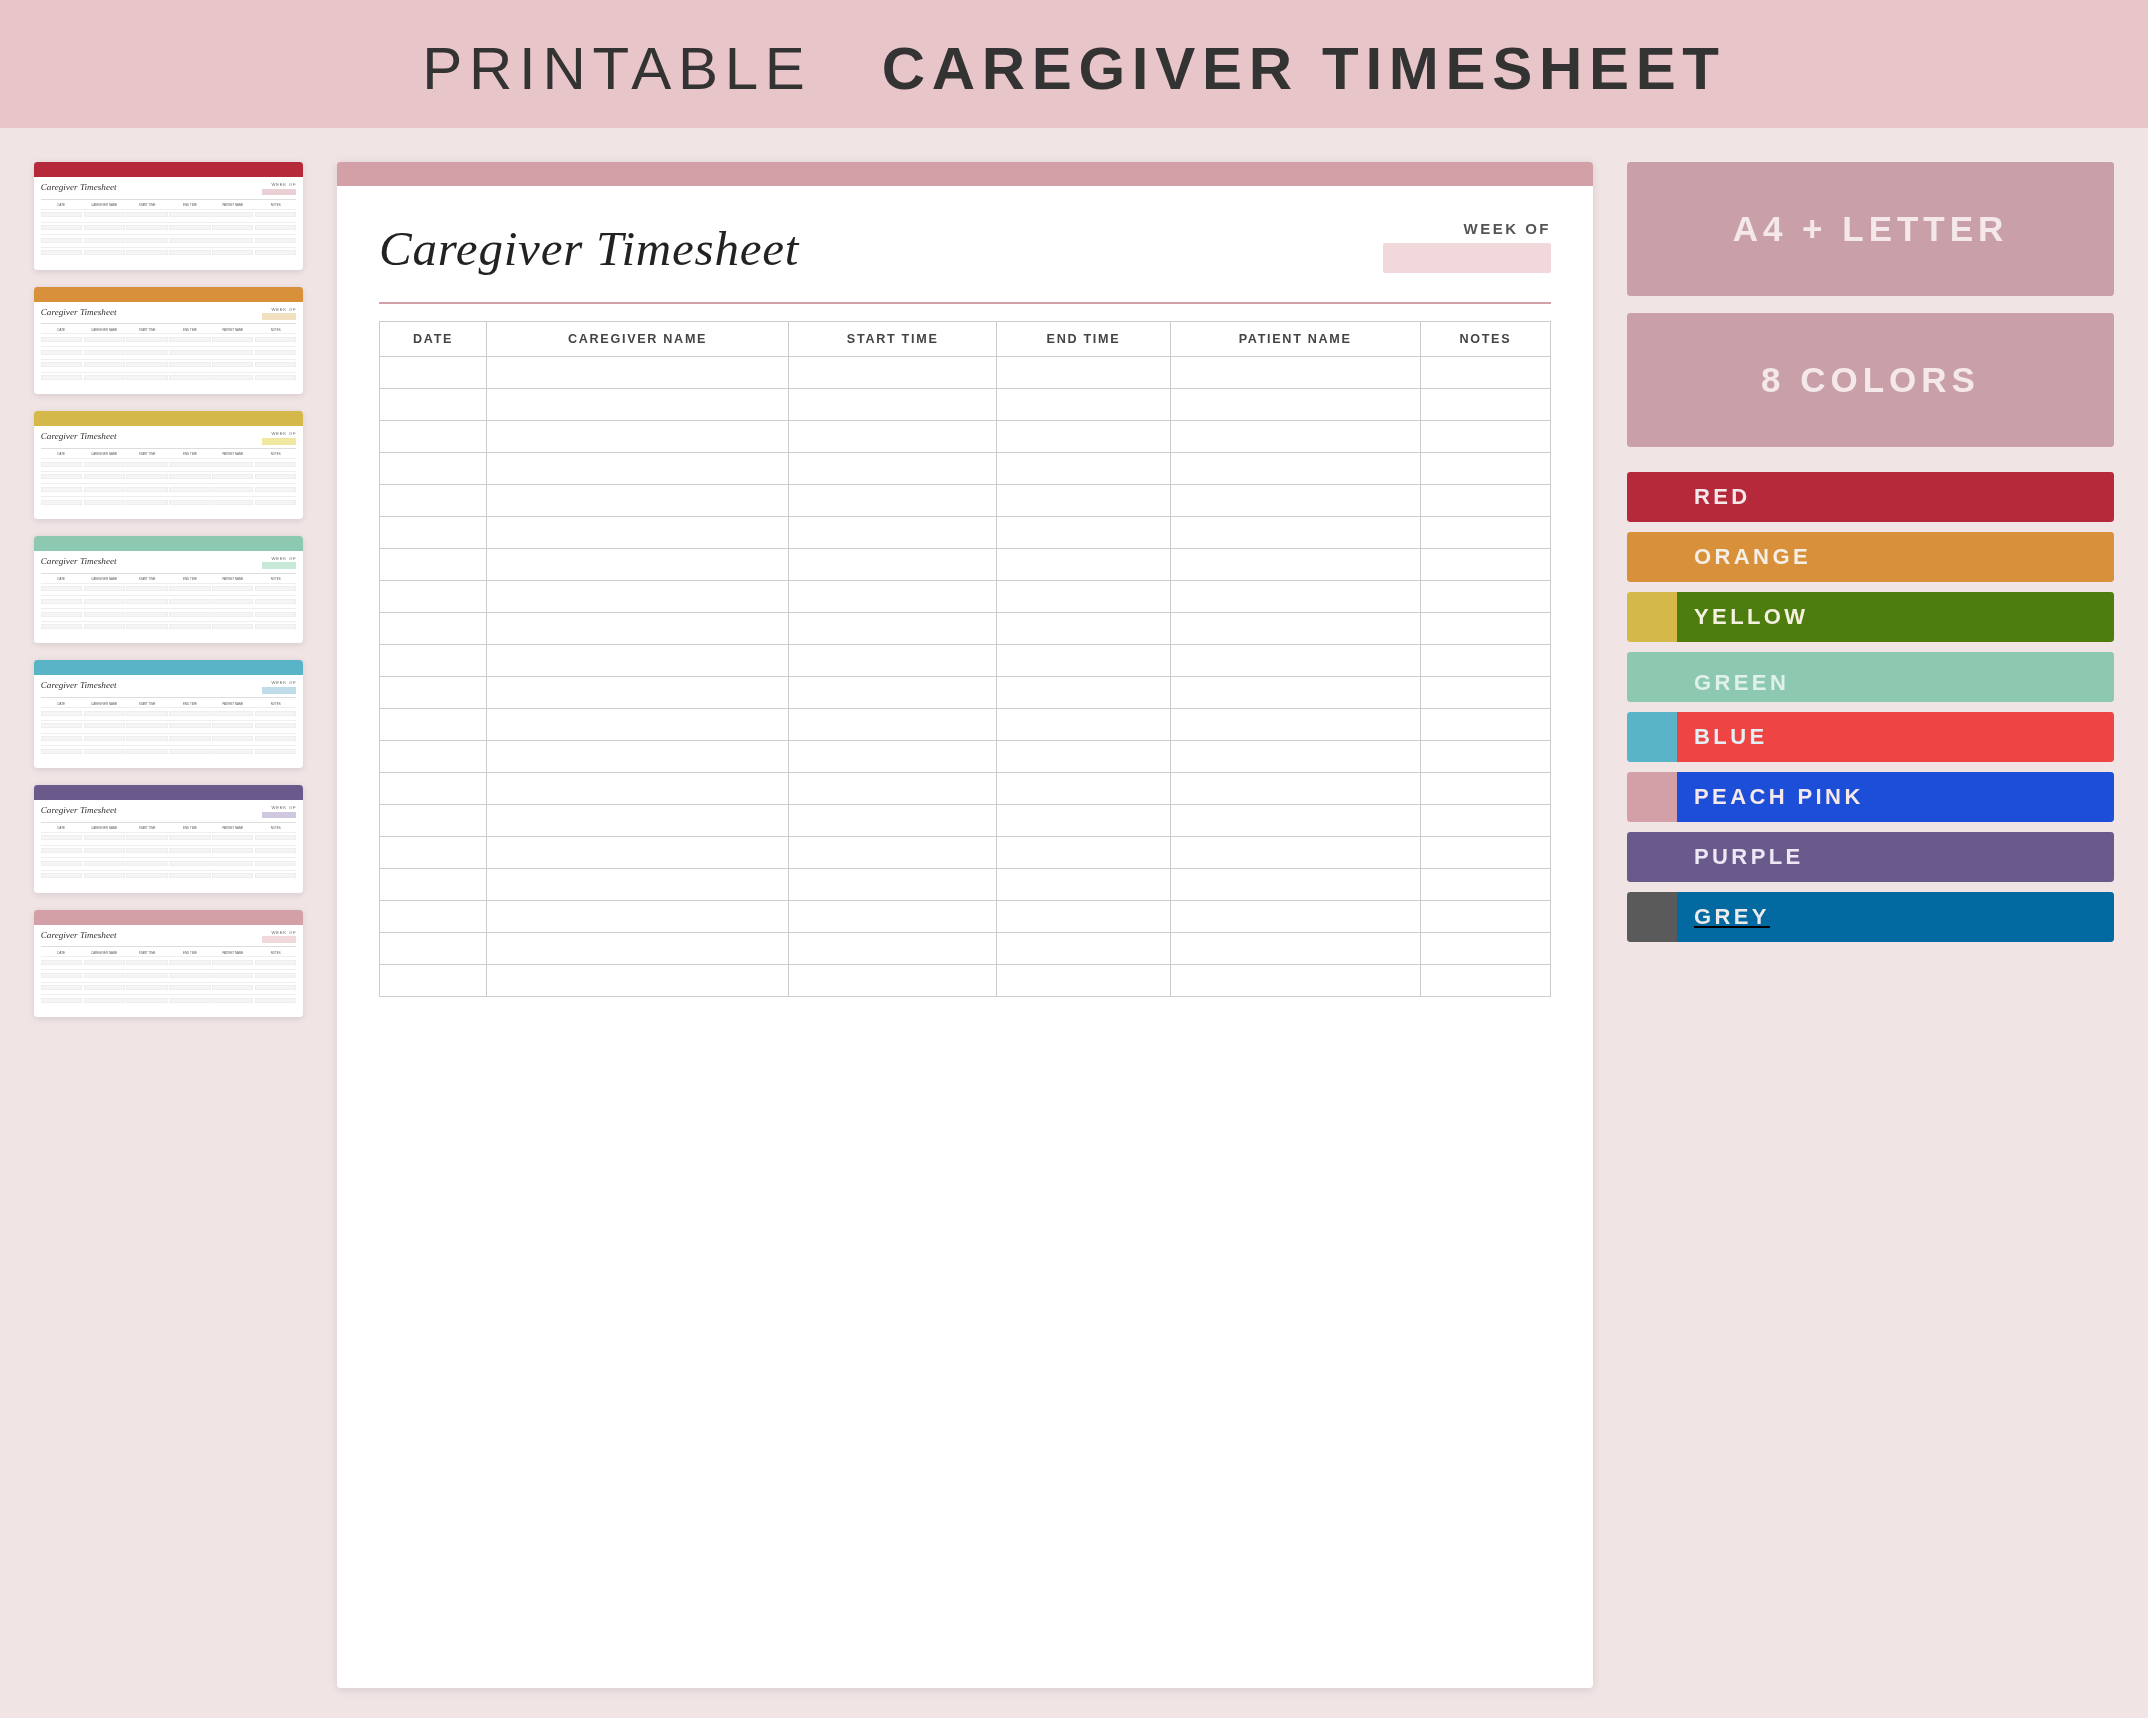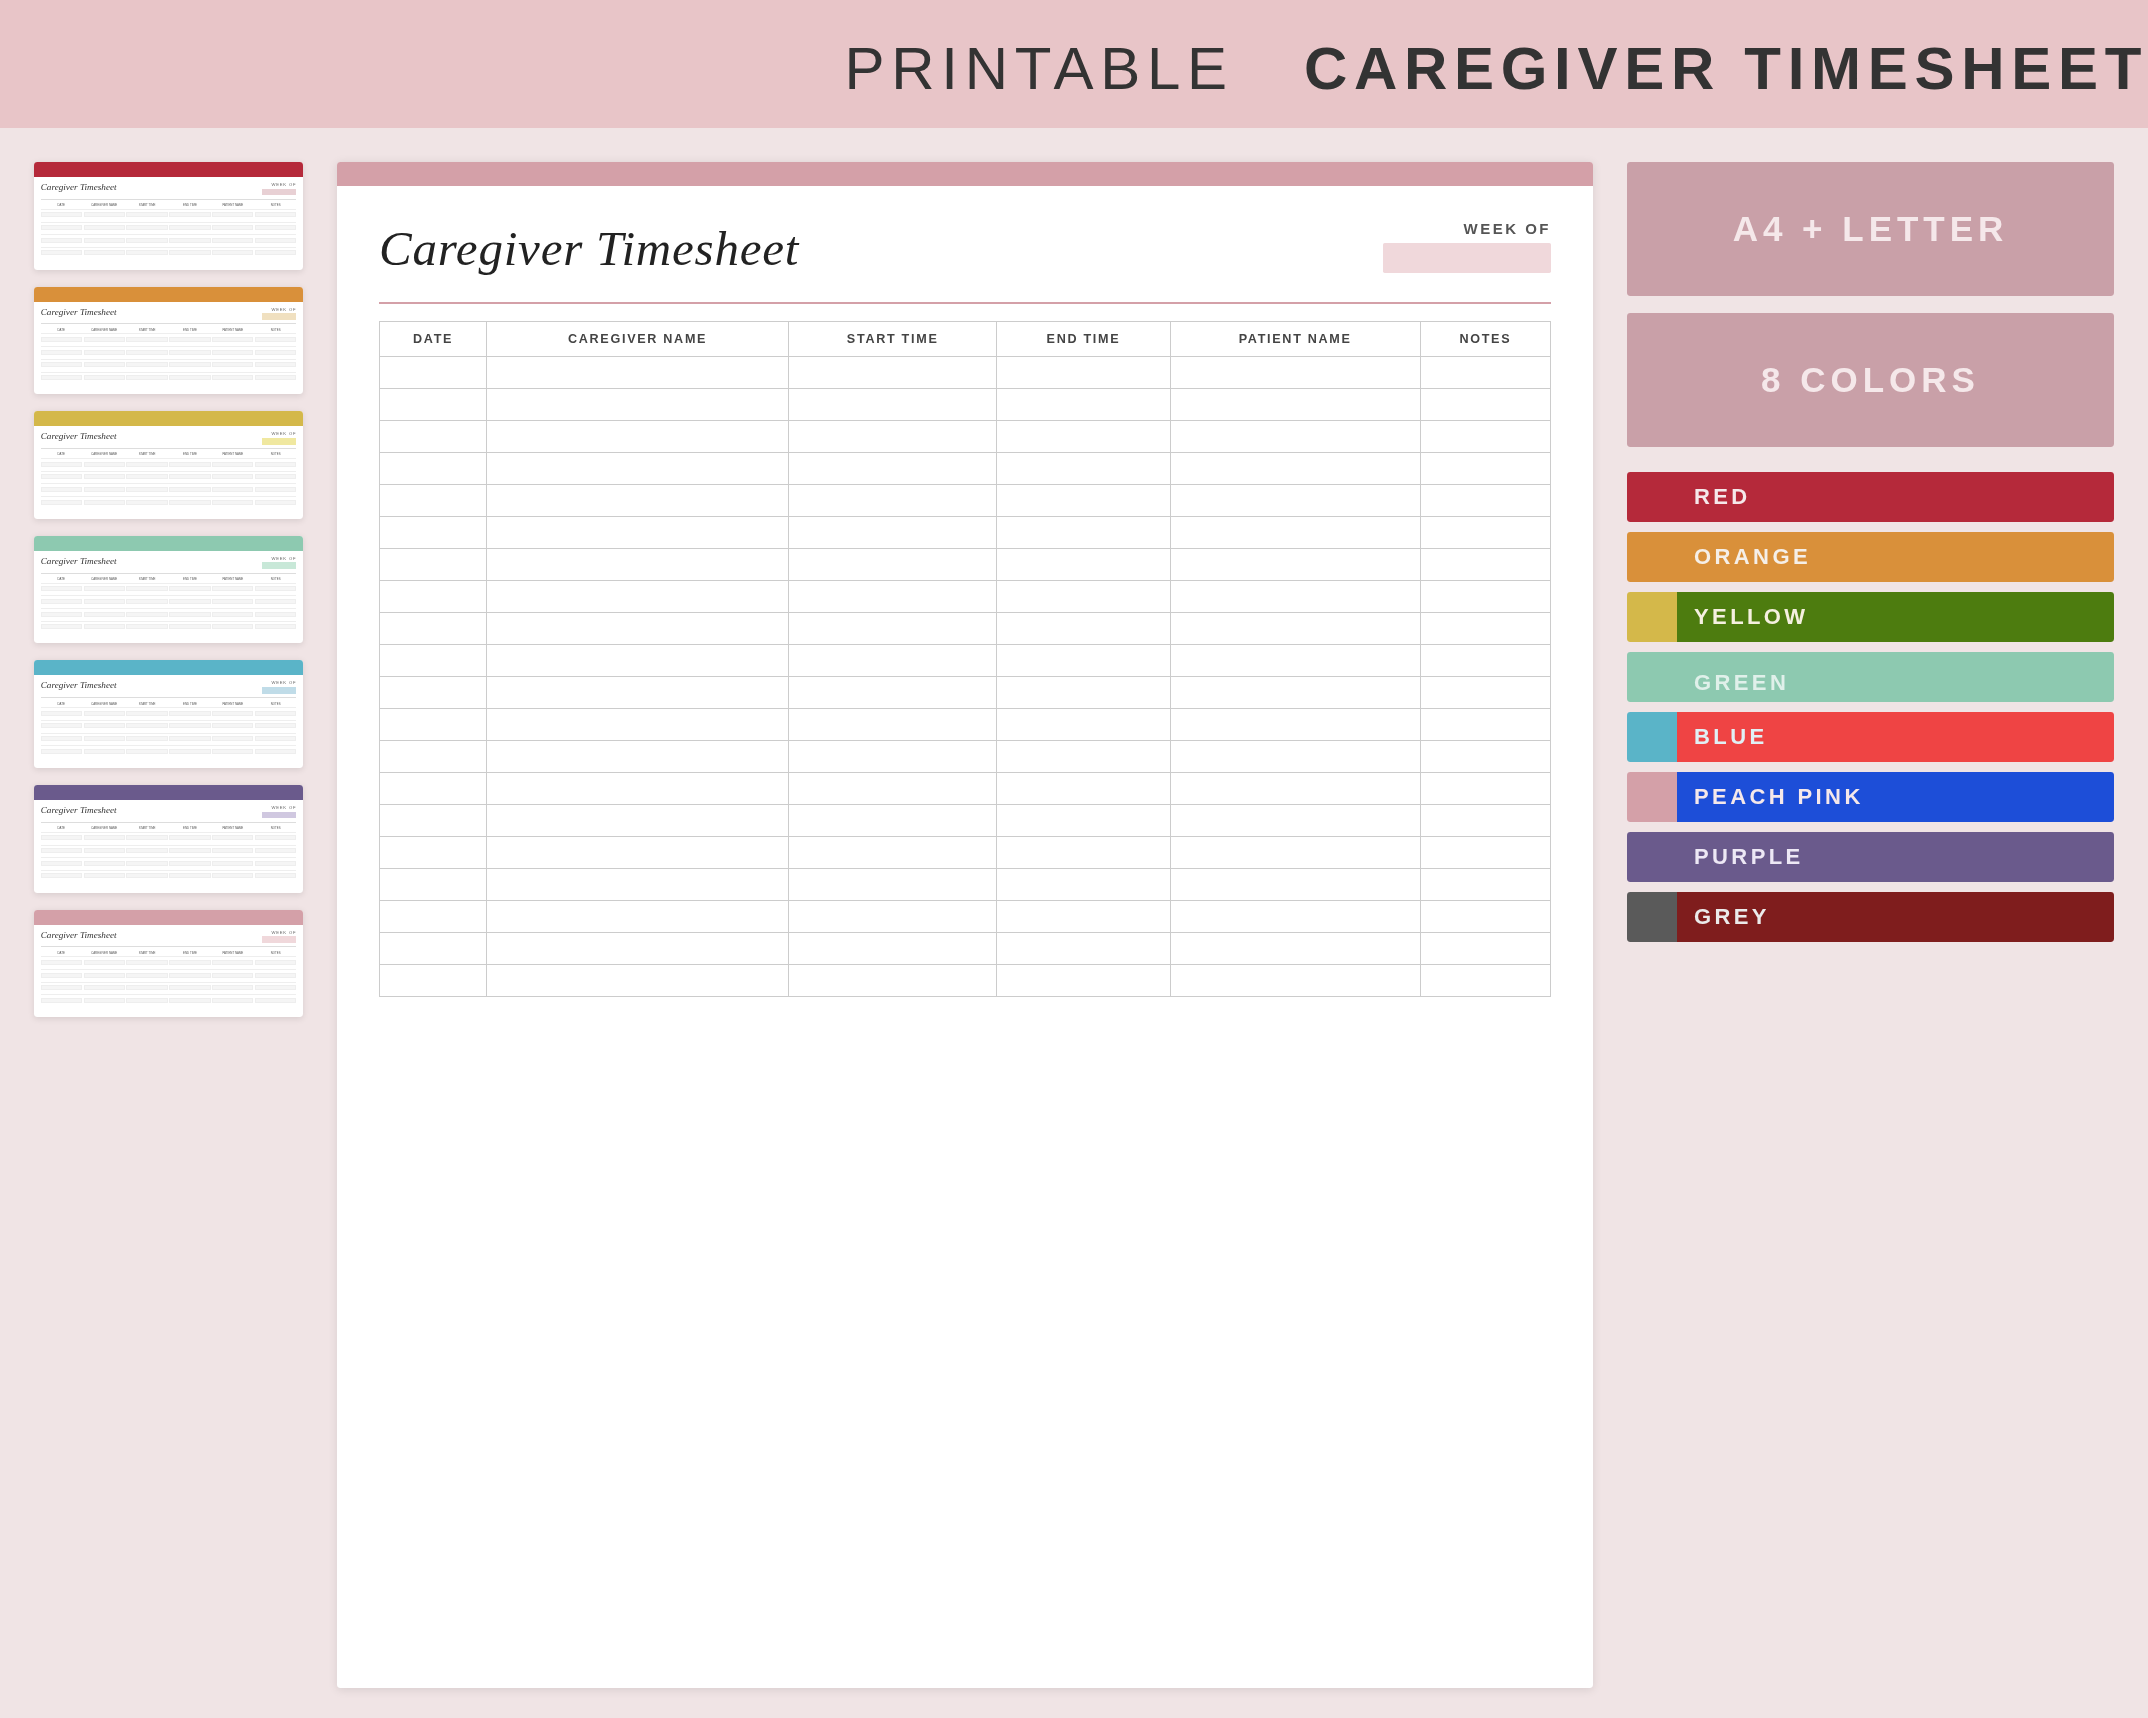--- a/index.html
+++ b/index.html
@@ -16,21 +16,20 @@
       background-color: #e8c5c8;
       text-align: center;
       padding: 34px 0 25px 0;
     }
     .header-title {
       font-size: 60px;
       letter-spacing: 6.7px;
       color: #333;
       font-weight: 300;
       text-transform: uppercase;
-      text-align: right;
     }
     .header-title strong {
       font-weight: 900;
     }
 
     
     .main-area {
       background-color: #f0e4e5;
       display: flex;
       flex-direction: row;
@@ -930,21 +929,21 @@
           </div>
         </div>
         <div class="color-item">
           <div class="color-swatch" style="background-color: rgb(106, 90, 140);"></div>
           <div class="color-label-area" style="background-color: rgb(106, 90, 140); opacity: 1;">
             <span class="color-label" style="color: rgb(237, 232, 245);">PURPLE</span>
           </div>
         </div>
         <div class="color-item">
           <div class="color-swatch" style="background-color: rgb(90, 90, 90);"></div>
-          <div class="color-label-area" style="background-color: #7f1d1d; opacity: 1;">
+          <div class="color-label-area" style="background-color: #0369a1; opacity: 1; text-decoration: underline;">
             <span class="color-label" style="color: rgb(235, 235, 235);">GREY</span>
           </div>
         </div>
       </div>
   </div>
 
 </div>
 
 
 </body></html>

